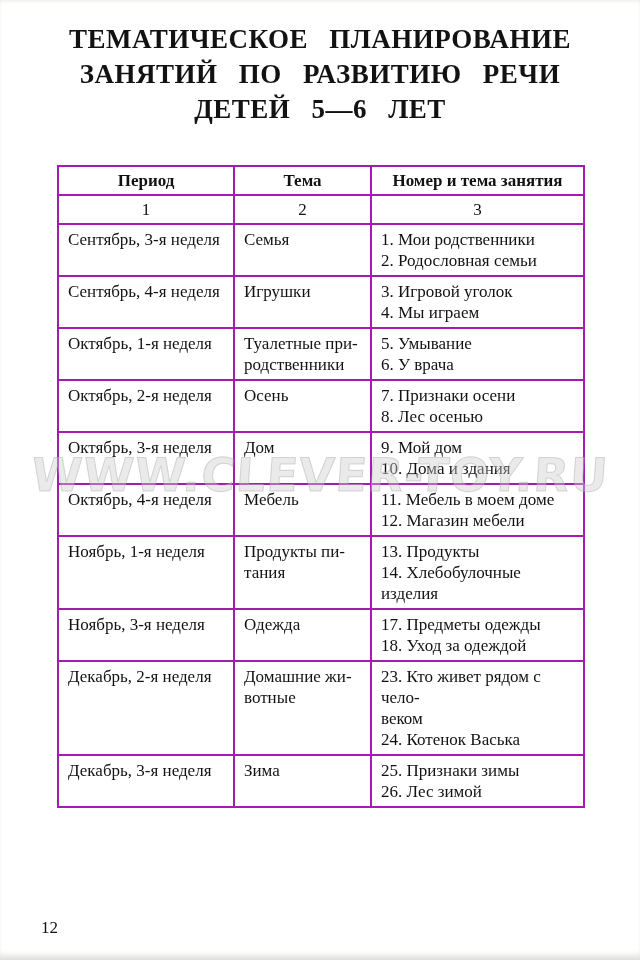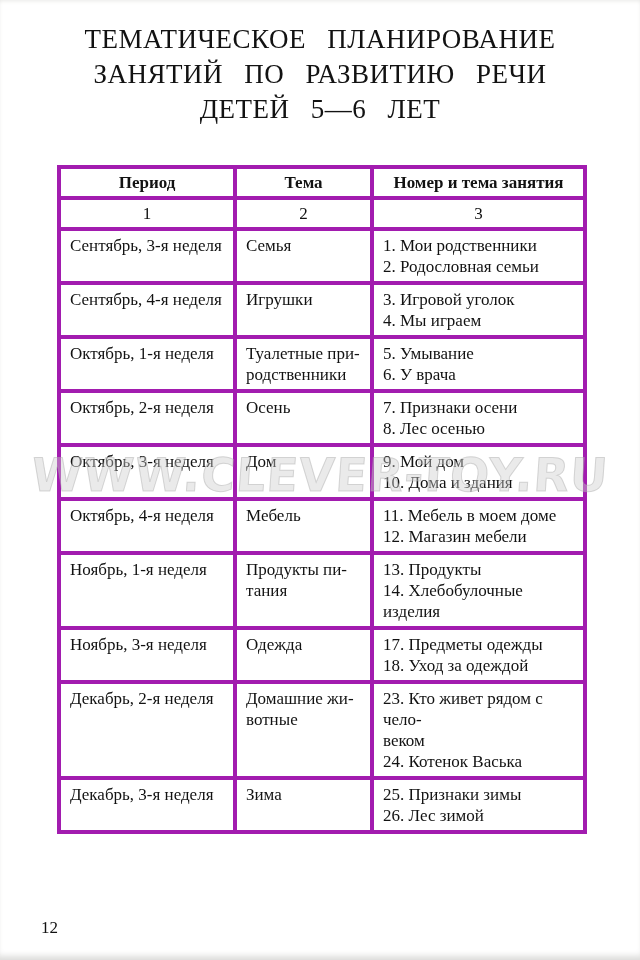--- a/index.html
+++ b/index.html
@@ -11,38 +11,38 @@
     margin: 0 auto;
     background: #ffffff;
     overflow: hidden;
     font-family: "Liberation Serif", "DejaVu Serif", serif;
     color: #121212;
     box-shadow: inset 0 -7px 6px -3px #dcdcda, inset 0 4px 4px -3px #e9e9e7;
   }
   .title {
     margin-top: 22px;
     text-align: center;
-    font-weight: normal;
+    font-weight: bold;
     font-size: 27px;
     line-height: 35px;
     letter-spacing: 0.5px;
     word-spacing: 14px;
   }
   .doc-table {
     position: absolute;
     left: 57px;
     top: 165px;
     width: 526px;
     border-collapse: collapse;
     table-layout: fixed;
     font-size: 17px;
     line-height: 21px;
   }
   .doc-table th, .doc-table td {
-    border: 4px solid #a21caf;
+    border: 2px solid #a21caf;
     vertical-align: top;
     padding: 4px 6px 4px 9px;
     white-space: pre-line;
     overflow: hidden;
   }
   .doc-table th {
     font-weight: bold;
     text-align: center;
     height: 20px;
     padding: 3px 4px;

